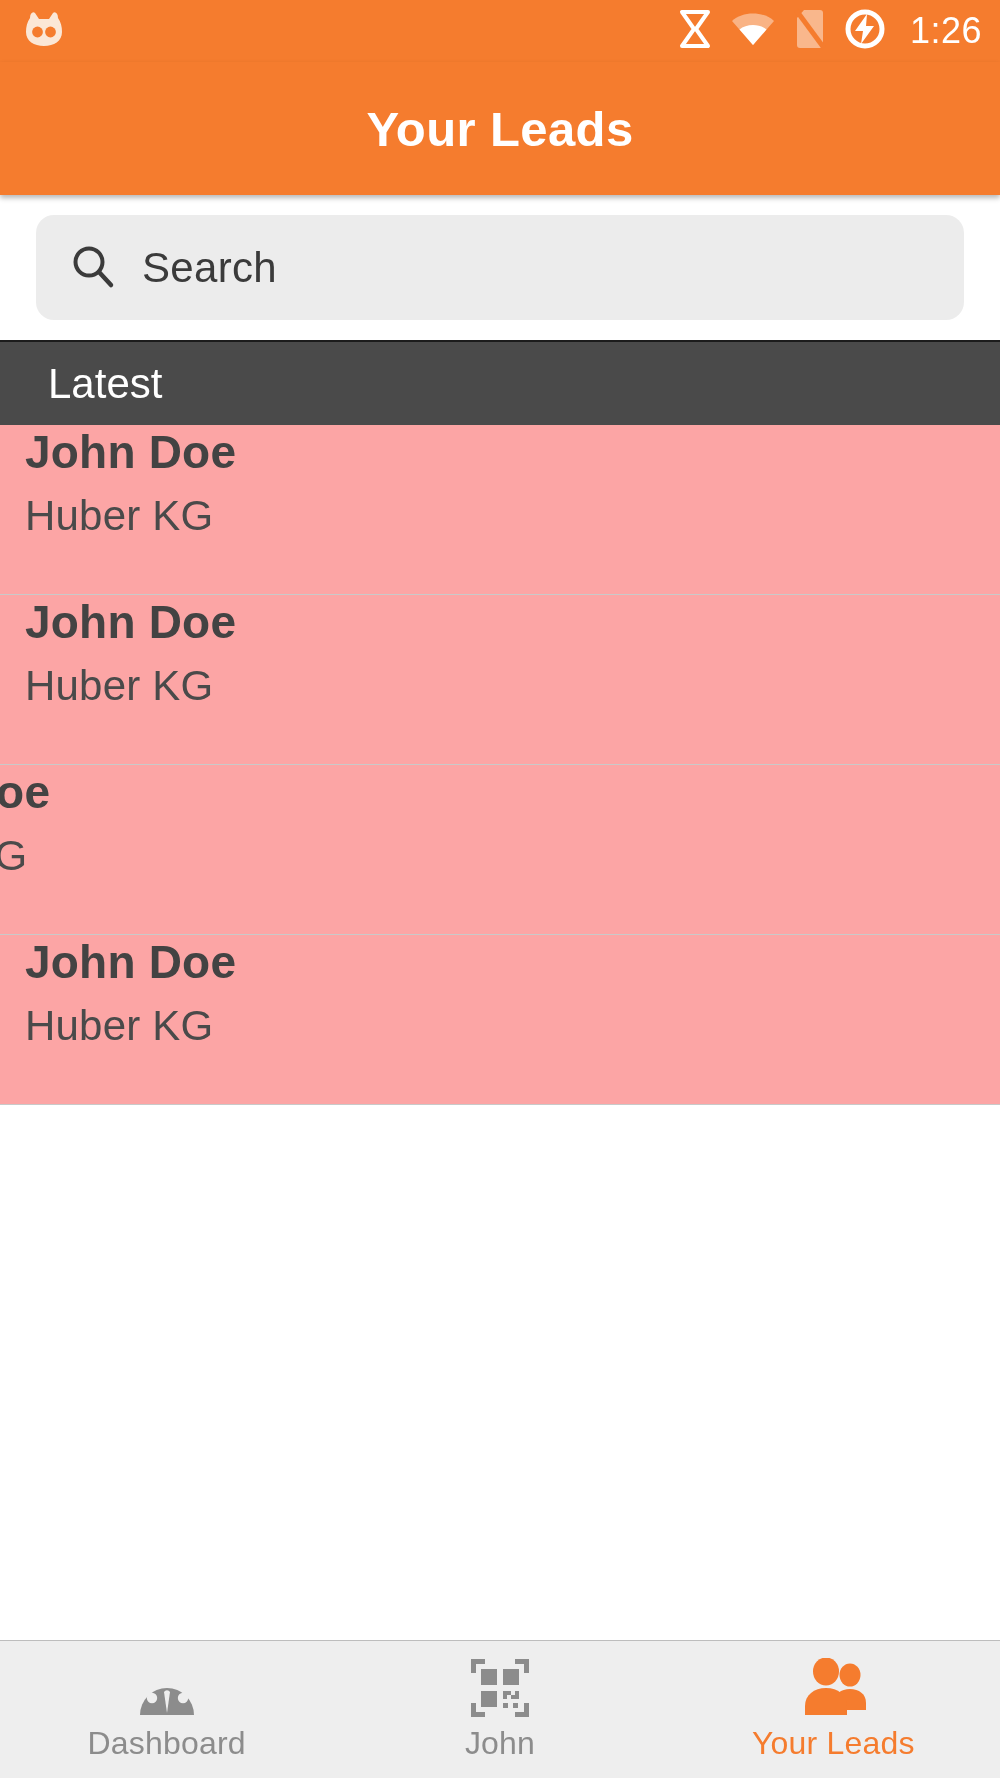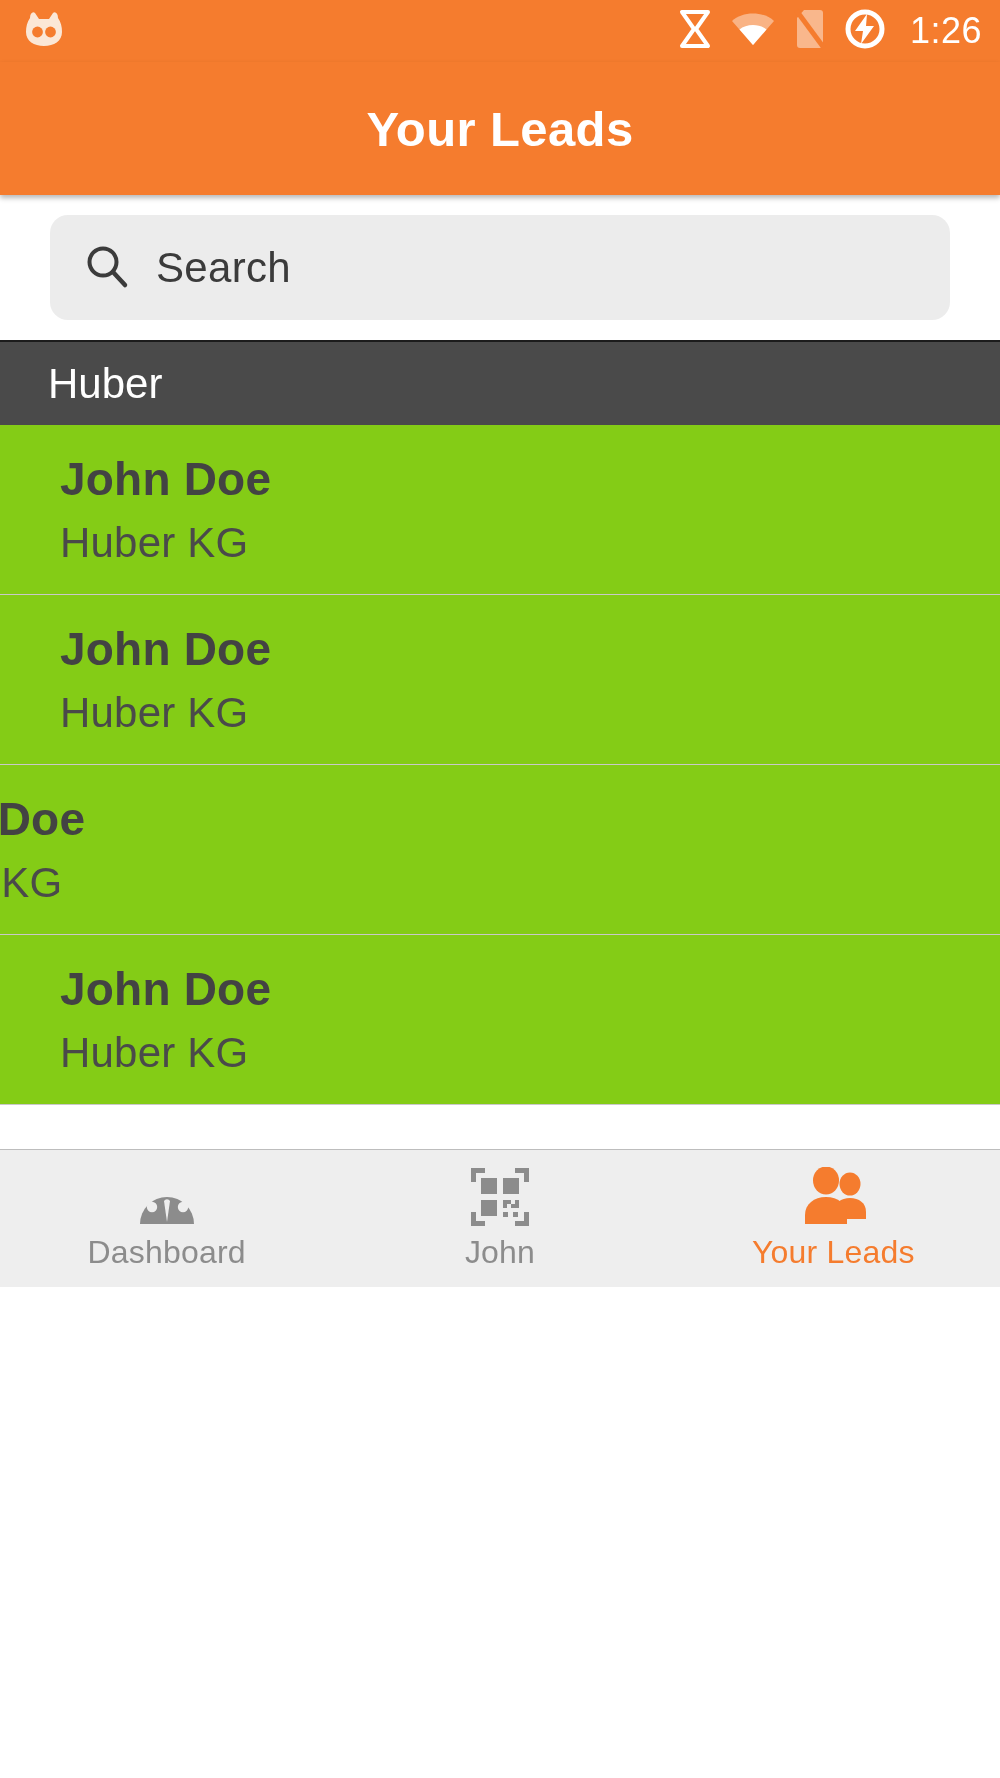--- a/index.html
+++ b/index.html
@@ -2,21 +2,21 @@
 <html><head>
 <meta charset="utf-8">
 <style>
   * { margin:0; padding:0; box-sizing:border-box; }
   html, body {
     width:1000px; height:1778px;
     background:#ffffff;
     font-family:"Liberation Sans", sans-serif;
     overflow:hidden;
   }
-  .phone { position:relative; width:1000px; height:1287px; background:#fff; display:flex; flex-direction:column; }
+  .phone { position:relative; width:1000px; height:1778px; background:#fff; display:flex; flex-direction:column; }
 
   
   .statusbar {
     height:62px; background:#F57C2E; flex:0 0 62px;
     display:flex; align-items:center; justify-content:space-between;
     padding:0 18px 0 22px; position:relative;
   }
   .sb-left { display:flex; align-items:center; }
   .sb-right { display:flex; align-items:center; gap:18px; }
   .sb-clock {
@@ -31,21 +31,21 @@
     box-shadow:0 3px 5px rgba(0,0,0,0.28);
     position:relative; z-index:5;
   }
   .appbar-title {
     color:#fff; font-size:49px; font-weight:700; letter-spacing:0.4px;
   }
 
   
   .search-wrap {
     flex:0 0 145px; background:#fff; display:flex; align-items:center;
-    padding:0 50px; position:relative; z-index:1;
+    padding:0 36px; position:relative; z-index:1;
   }
   .search-box {
     width:100%; height:105px; background:#ececec; border-radius:18px;
     display:flex; align-items:center; padding-left:32px; gap:24px;
   }
   .search-placeholder {
     color:#3b3b3b; font-size:42px; font-weight:400; letter-spacing:0.3px;
   }
 
   
@@ -56,22 +56,22 @@
   .section-header-label { color:#fff; font-size:42px; font-weight:400; }
 
   
   .list { flex:1 1 auto; background:#fff; overflow:hidden; }
   .row {
     position:relative; height:170px; background:#fff;
     border-bottom:1px solid #c9c9c9; overflow:hidden;
   }
   .row-content {
     position:absolute; top:0; left:0; width:100%; height:100%;
-    background:#84cc16; display:flex; flex-direction:column;
-    justify-content:center; padding-left:60px; z-index:2;
+    background:#fca5a5; display:flex; flex-direction:column;
+    justify-content:flex-start; padding-left:25px; z-index:2;
   }
   .row.swiped .row-content { left:-186px; width:calc(100% + 186px); }
   .row-name {
     font-size:46px; font-weight:700; color:#434343; line-height:1.18;
     margin-bottom:4px; letter-spacing:0.2px;
   }
   .row-company {
     font-size:42px; font-weight:400; color:#4a4a4a; line-height:1.18;
     letter-spacing:0.2px;
     margin-top:8px;
@@ -150,21 +150,21 @@
         <svg width="50" height="50" viewBox="0 0 50 50">
           <circle cx="21" cy="21" r="13.5" fill="none" stroke="#3b3b3b" stroke-width="4"></circle>
           <line x1="31" y1="31" x2="43" y2="44" stroke="#3b3b3b" stroke-width="4.5" stroke-linecap="round"></line>
         </svg>
       </span>
       <span class="search-placeholder">Search</span>
     </div>
   </div>
 
   <div class="section-header">
-    <span class="section-header-label">Huber</span>
+    <span class="section-header-label">Latest</span>
   </div>
 
   <div class="list">
 
     <div class="row">
       <div class="row-content">
         <div class="row-name">John Doe</div>
         <div class="row-company">Huber KG</div>
       </div>
     </div>

